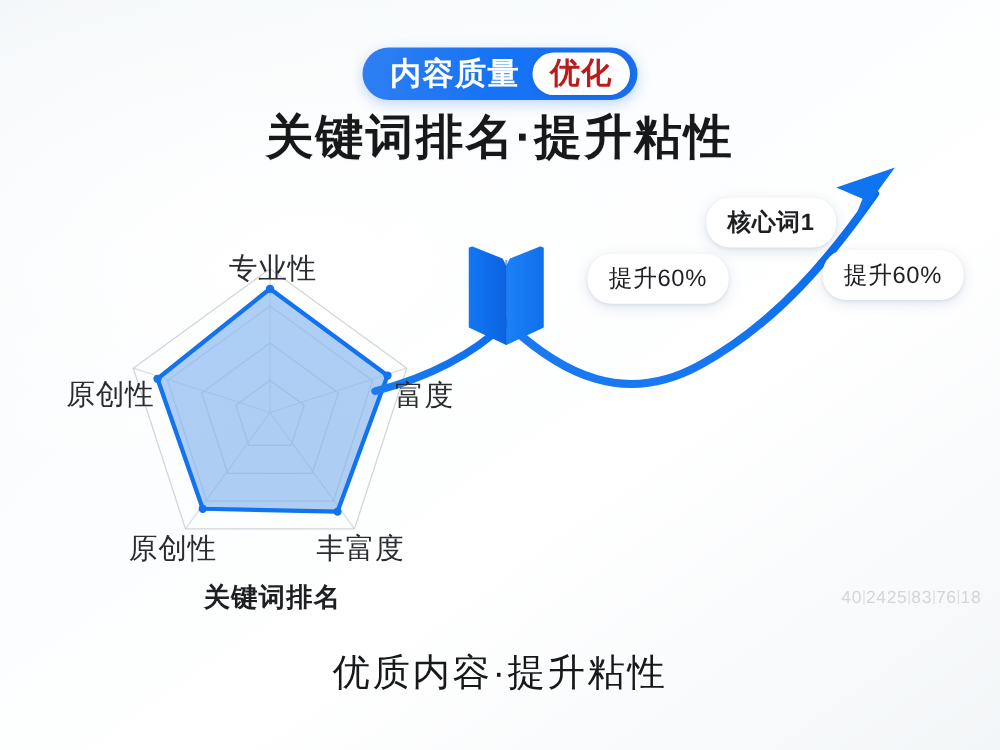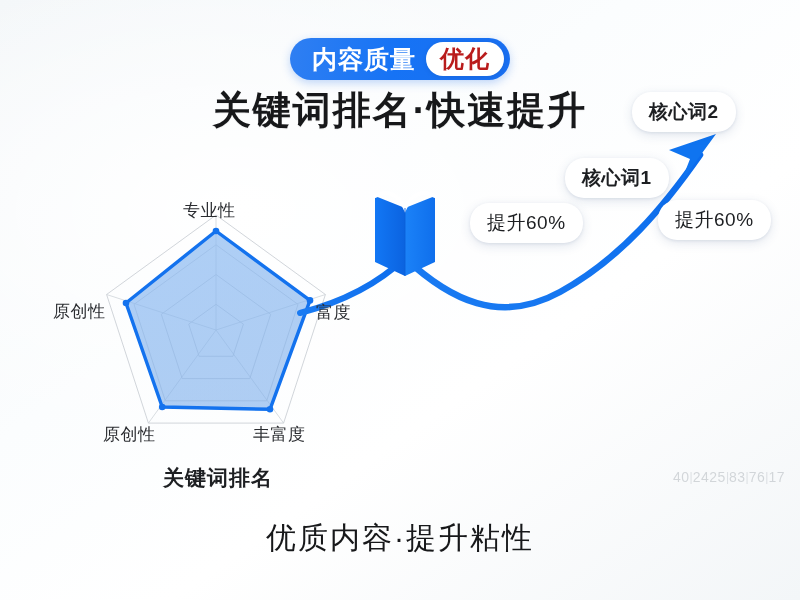--- a/index.html
+++ b/index.html
@@ -99,21 +99,21 @@
     position: absolute;
     left: 0;
     top: 0;
     width: 800px;
     height: 600px;
   }
 
   
   .radar-label {
     position: absolute;
-    font-size: 17px;
+    font-size: 23px;
     color: #2a2c30;
     white-space: nowrap;
     letter-spacing: 0.5px;
   }
 
   .depth-label {
     position: absolute;
     left: 163px;
     top: 464px;
     font-size: 21px;
@@ -228,33 +228,30 @@
     <path d="M 405 208 L 405 276" stroke="#0a5fd8" stroke-width="1.6" opacity="0.55"></path>
   </svg>
 
   <div class="badge-wrap">
     <div class="badge">
       <span class="badge-main">内容质量</span>
       <span class="badge-chip">优化</span>
     </div>
   </div>
 
-  <div class="main-title">关键词排名·快速提升</div>
+  <div class="main-title">关键词排名·提升粘性</div>
 
   <div class="radar-label" style="left:183px; top:199px;">专业性</div>
   <div class="radar-label" style="left:316px; top:301px;text-align:center;">富度</div>
   <div class="radar-label" style="left:253px; top:423px;">丰富度</div>
   <div class="radar-label" style="left:103px; top:423px;">原创性</div>
   <div class="radar-label" style="left:53px; top:300px;">原创性</div>
 
   <div class="depth-label">关键词排名</div>
 
-  <div class="pill bold" style="left:632px; top:92px;">
-    <span>核心词2</span>
-  </div>
 
   <div class="pill bold" style="left:565px; top:158px;">
     <span>核心词1</span>
   </div>
 
   <div class="pill" style="left:470px; top:203px;">
     <span>提升60%</span>
   </div>
 
   <div class="pill" style="left:658px; top:200px;">
@@ -265,18 +262,18 @@
   <div class="ticks">
     <span class="tick-num">40</span>
     <span class="tick-mark">|</span>
     <span class="tick-num">24</span>
     <span class="tick-num">25</span>
     <span class="tick-mark">|</span>
     <span class="tick-num">83</span>
     <span class="tick-mark">|</span>
     <span class="tick-num">76</span>
     <span class="tick-mark">|</span>
-    <span class="tick-num">17</span>
+    <span class="tick-num">18</span>
   </div>
 
   <div class="bottom-title">优质内容·提升粘性</div>
 
 </div>
 
 </body></html>

